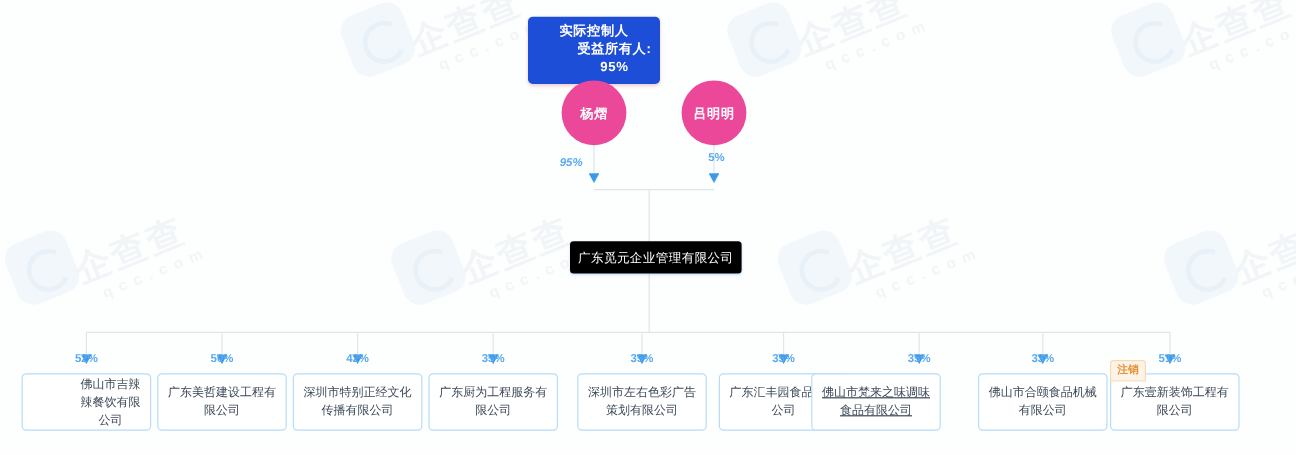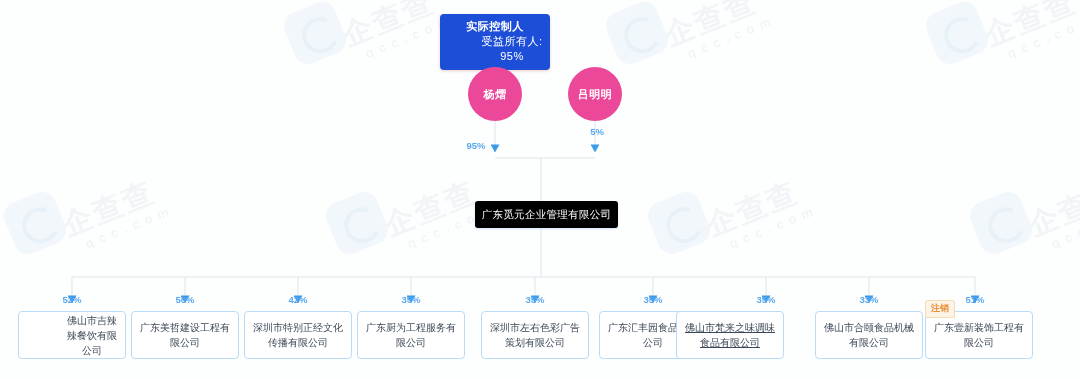--- a/index.html
+++ b/index.html
@@ -88,21 +88,21 @@
     box-shadow: 0 1px 3px rgba(200,60,60,.25);
   }
   #controller-tip .tip-l1 {
     font-size: 11px;
     font-weight: 700;
     line-height: 15px;
     letter-spacing: .5px;
   }
   #controller-tip .tip-l2 {
     font-size: 11px;
-    font-weight: 400;
+    font-weight: 700;
     line-height: 15px;
     letter-spacing: .5px;
     margin-left: 34px;
   }
   #controller-tip .tip-arrow {
     position: absolute;
     left: 50%;
     bottom: -6px;
     margin-left: -6px;
     width: 0;
@@ -283,21 +283,21 @@
     <div class="tip-arrow"></div>
   </div>
 
   <div class="node person" id="person-yangxi">
     <span>杨熠</span>
   </div>
   <div class="node person" id="person-lvmingming">
     <span>吕明明</span>
   </div>
 
-  <div class="pct" style="left:456px; top:140px;">95%</div>
+  <div class="pct" style="left:456px; top:130px;font-style:italic;">95%</div>
   <div class="pct" style="left:577px; top:126px;">5%</div>
 
   <div class="node" id="company-center">
     <span>广东觅元企业管理有限公司</span>
   </div>
 
   <div class="pct" style="left:52px;  top:294px;">52%</div>
   <div class="sub" style="left:18px;padding-left:44px;">
     <span class="sub-text">佛山市吉辣辣餐饮有限公司</span>
   </div>

